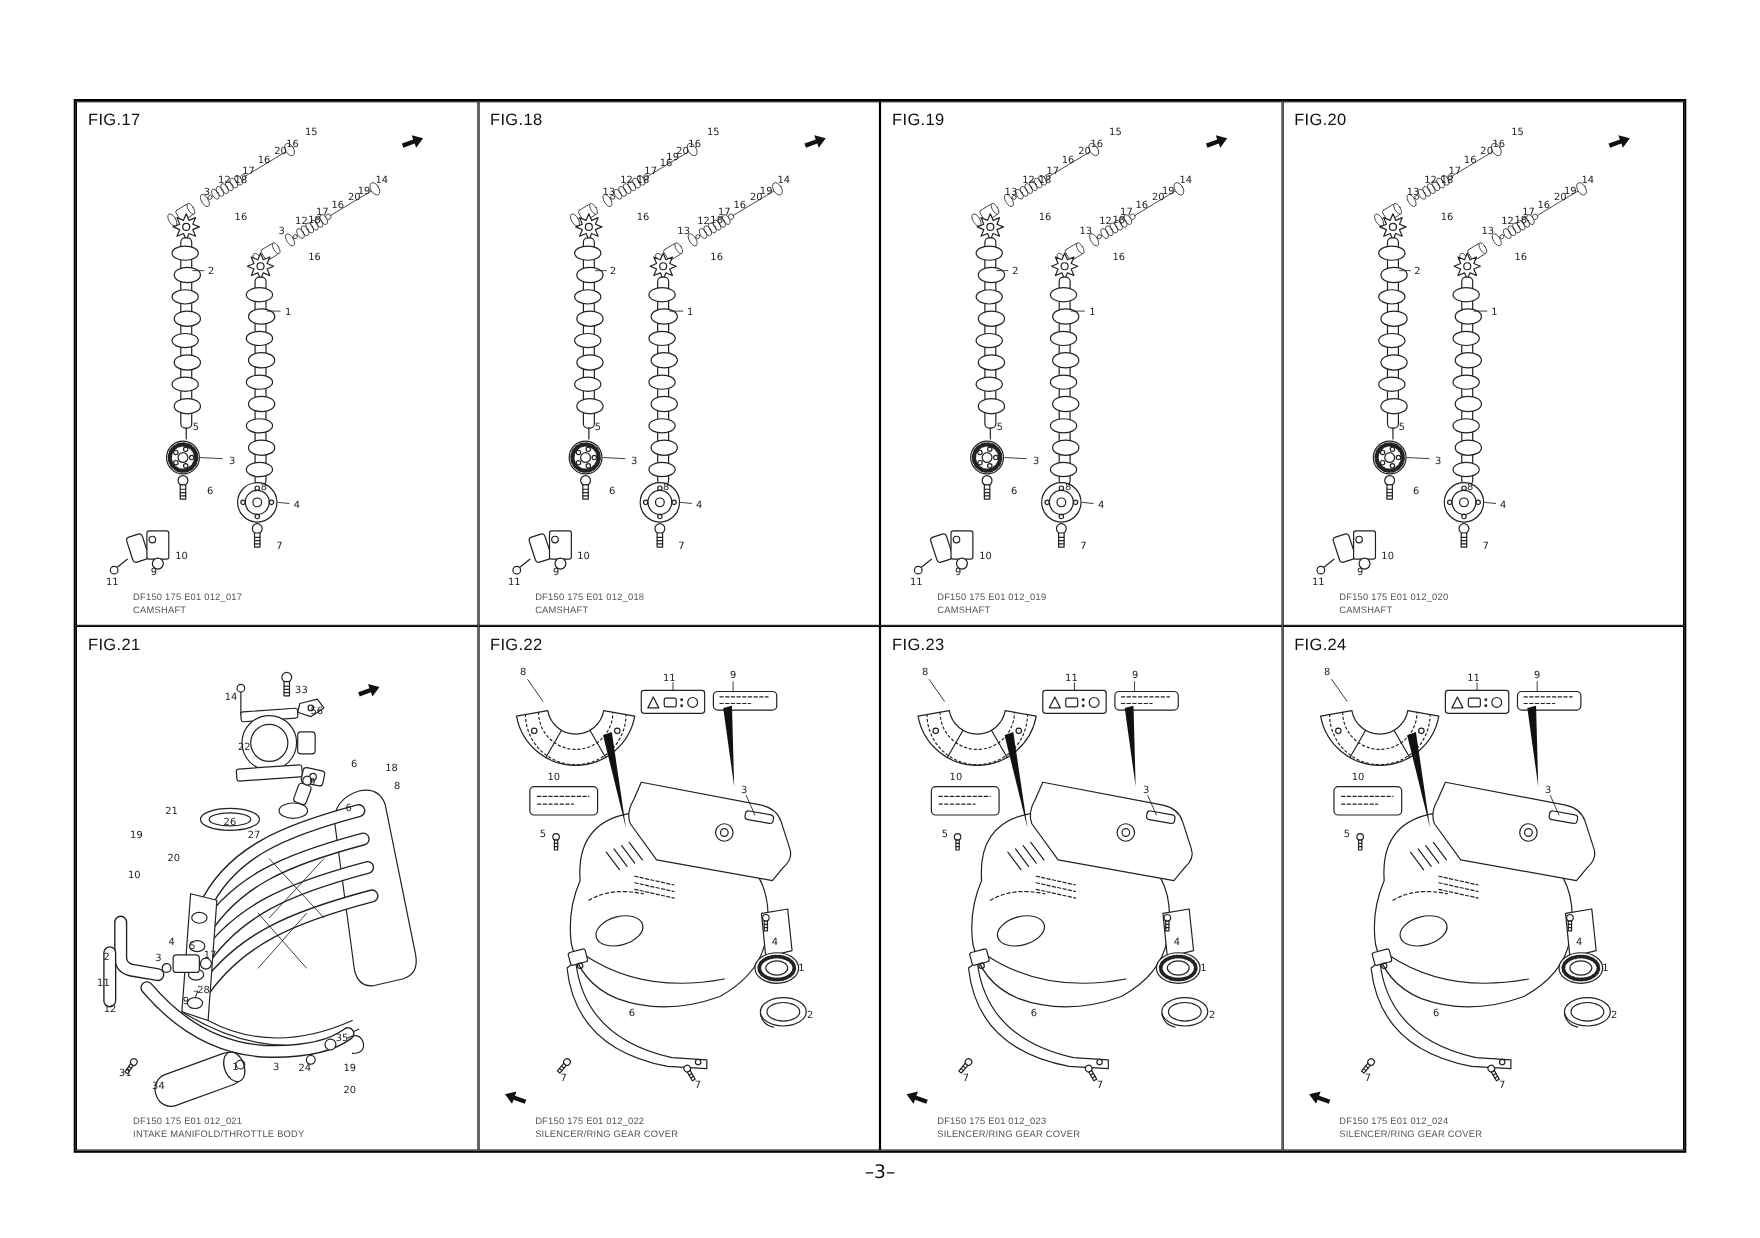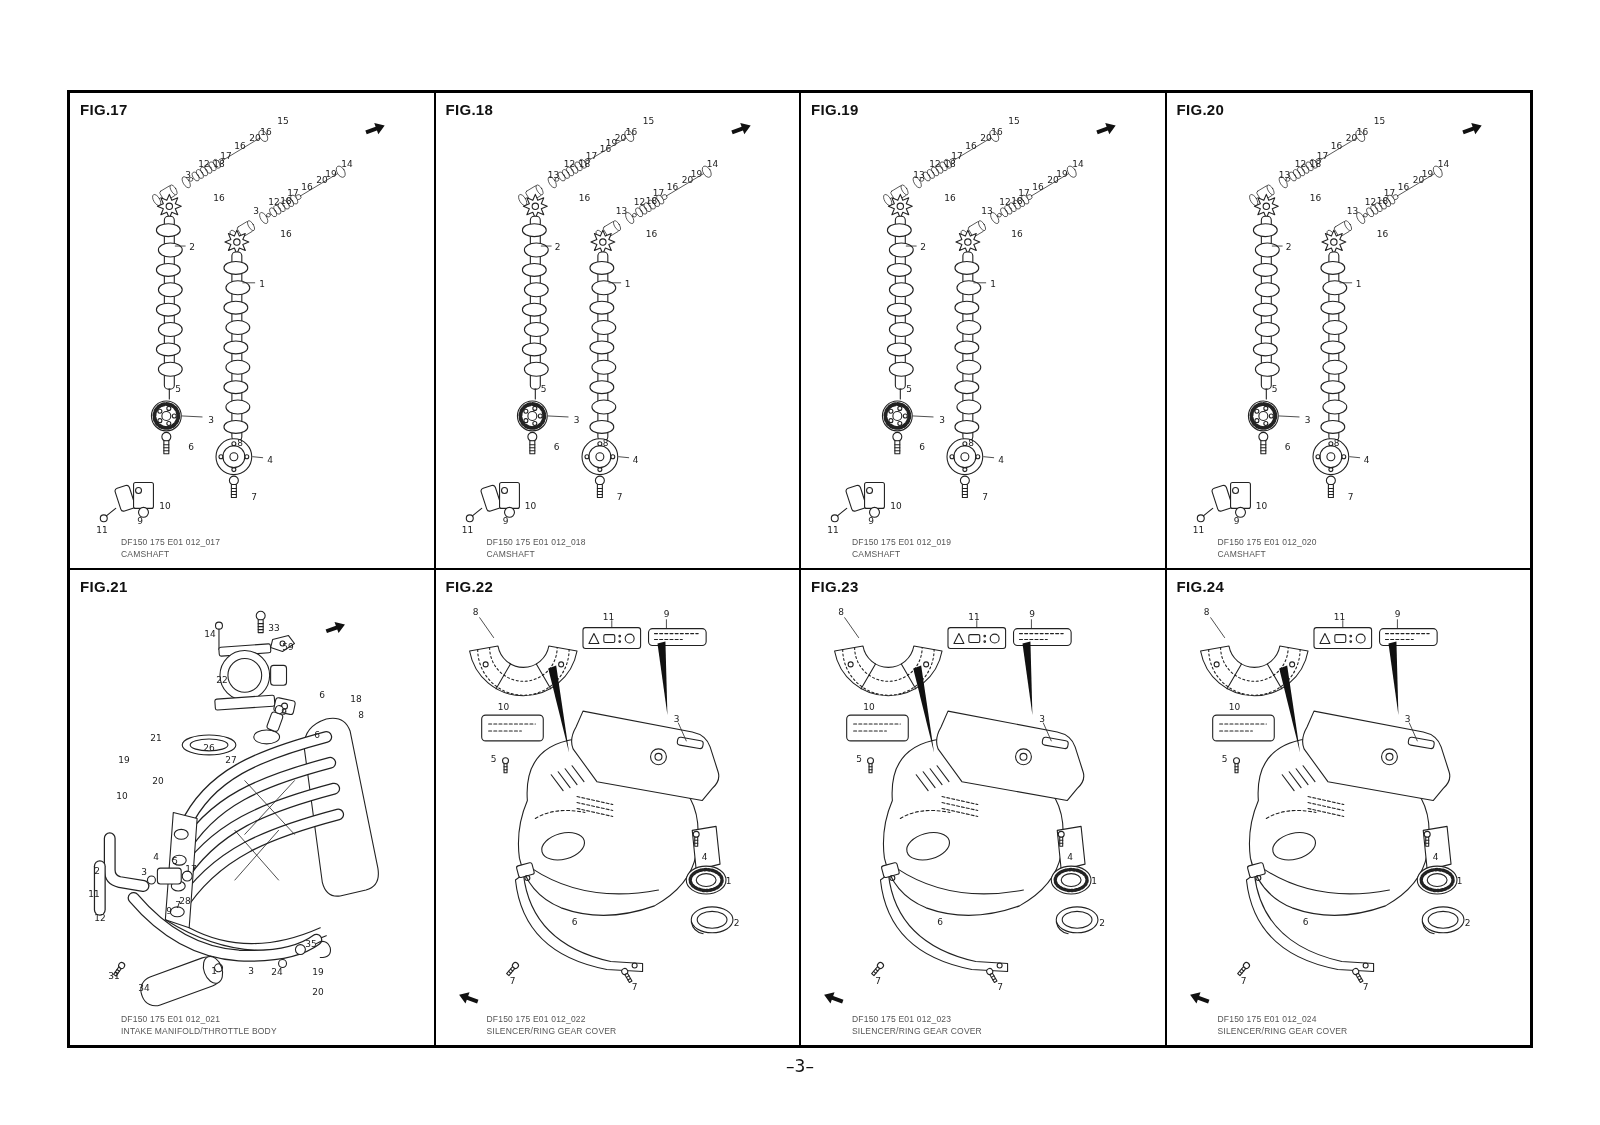--- a/index.html
+++ b/index.html
@@ -2,21 +2,21 @@
 <html><head>
 <meta charset="utf-8">
 <style>
   html,body{margin:0;padding:0;background:#fff;}
   .page{position:relative;width:1600px;height:1125px;background:#fff;overflow:hidden;
         font-family:"Liberation Sans",sans-serif;}
   .grid{position:absolute;left:67px;top:90px;width:1466px;height:958px;
         border:2px solid #000;box-sizing:border-box;
         display:grid;grid-template-columns:repeat(4,1fr);grid-template-rows:repeat(2,1fr);}
   .panel{position:relative;border:1px solid #000;overflow:hidden;background:#fff;}
-  .fig-label{position:absolute;left:10px;top:8px;font-size:15px;font-weight:bold;color:#111;
+  .fig-label{position:absolute;left:10px;top:8px;font-size:15px;font-weight:normal;color:#111;
              letter-spacing:.3px;z-index:4;}
   .diagram{position:absolute;inset:0;z-index:1;}
   .diagram svg{position:absolute;inset:0;width:100%;height:100%;}
   .callouts{position:absolute;inset:0;z-index:3;pointer-events:none;}
   .co{position:absolute;transform:translate(-50%,-50%);font-size:9px;color:#222;
       font-family:"DejaVu Sans",sans-serif;}
   .caption{position:absolute;left:10px;bottom:8px;z-index:4;color:#555;
            font-size:8.5px;line-height:1.35;letter-spacing:.2px;margin-left:41px;}
   .footer{position:absolute;left:67px;top:1056px;width:1466px;text-align:center;
           font-size:17px;color:#111;font-family:"DejaVu Sans",sans-serif;}
@@ -571,21 +571,21 @@
       <g>
         <circle cx="214" cy="396" r="4" fill="#fff"></circle>
         <circle cx="232" cy="382" r="5" fill="#fff"></circle>
         <path d="M248,376 q10,-6 14,4 q2,10 -10,10"></path>
       </g>
     </svg>
   </div>
         <div class="callouts">
           <span class="co" style="left: 204px; top: 58px;">33</span>
           <span class="co" style="left: 140px; top: 64px;">14</span>
-          <span class="co" style="left: 218px; top: 77px;">59</span>
+          <span class="co" style="left: 218px; top: 77px;">56</span>
           <span class="co" style="left: 152px; top: 110px;">22</span>
           <span class="co" style="left: 252px; top: 125px;">6</span>
           <span class="co" style="left: 286px; top: 129px;">18</span>
           <span class="co" style="left: 214px; top: 142px;">9</span>
           <span class="co" style="left: 291px; top: 145px;">8</span>
           <span class="co" style="left: 86px; top: 168px;">21</span>
           <span class="co" style="left: 247px; top: 165px;">6</span>
           <span class="co" style="left: 139px; top: 178px;">26</span>
           <span class="co" style="left: 161px; top: 190px;">27</span>
           <span class="co" style="left: 54px; top: 190px;">19</span>

